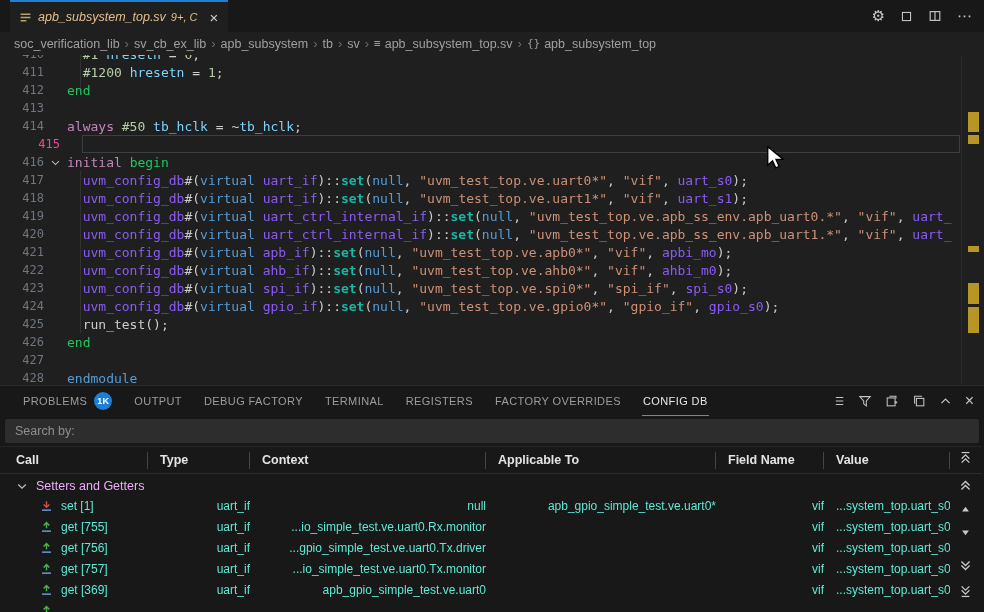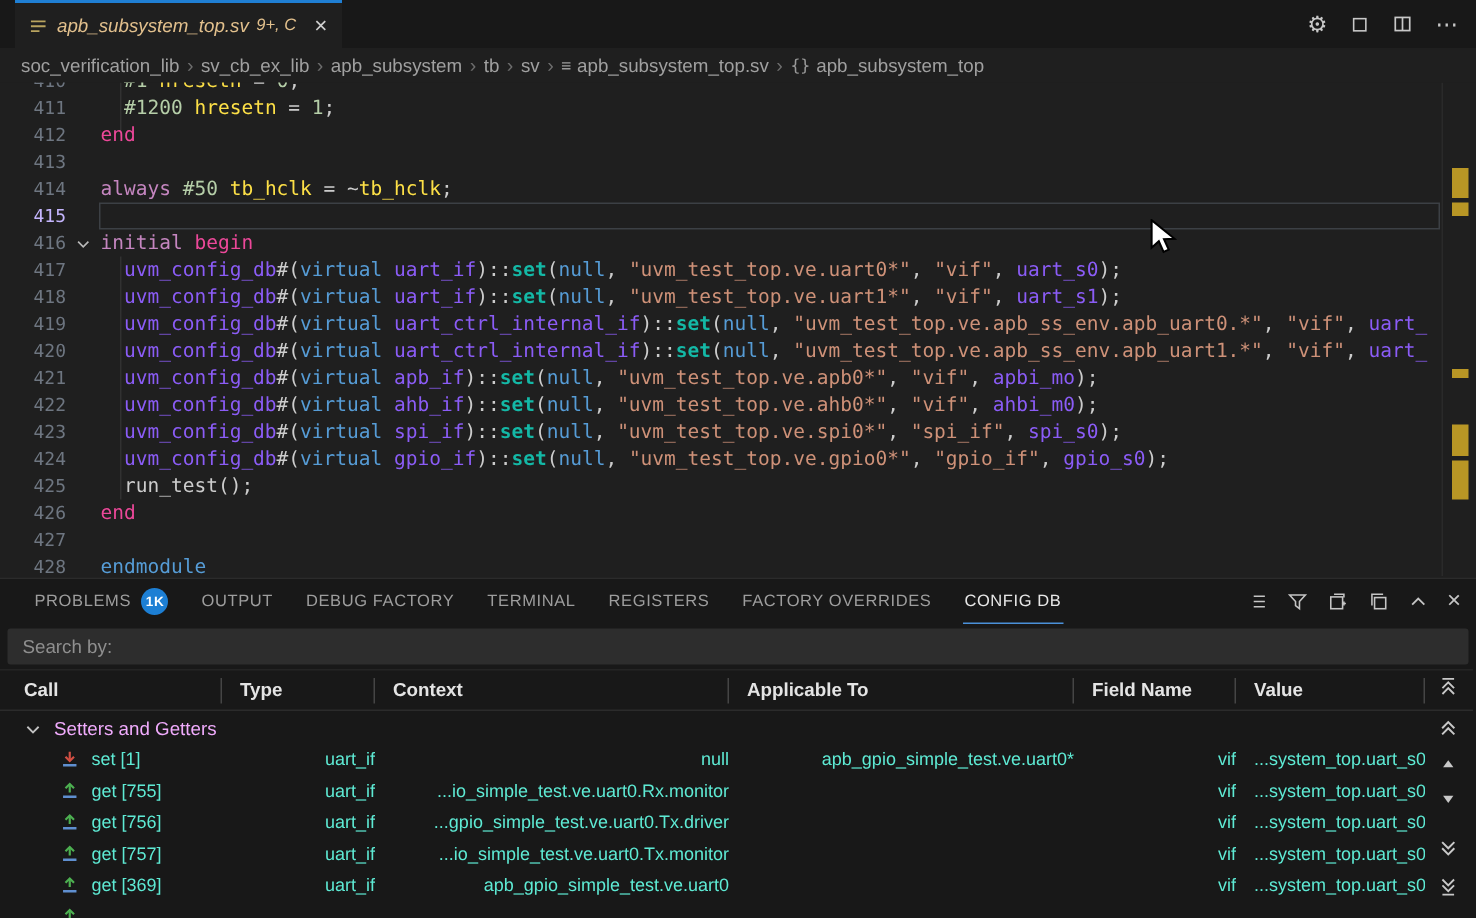--- a/index.html
+++ b/index.html
@@ -22,23 +22,23 @@
   .crumb-sep{color:#6d6d6d;margin:0 5px;font-size:13px;}
   .bc-icon{color:#9a9a9a;font-size:11px;font-family:"DejaVu Sans Mono",monospace;display:inline-flex;}
   
   .editor{position:absolute;top:55px;left:0;right:0;height:329px;overflow:hidden;background:#1f1f1f;}
   .lines{position:absolute;top:-10px;left:0;right:0;}
   .code-line{display:flex;height:18px;line-height:18px;font-family:"DejaVu Sans Mono",monospace;font-size:13px;white-space:pre;}
   .lnum{width:44px;text-align:right;color:#6e7681;flex:none;font-size:12px;}
   .fold{width:22px;flex:none;display:flex;align-items:center;justify-content:center;}
   .code-text{flex:1;margin-right:24px;height:18px;box-sizing:border-box;border:1px solid transparent;overflow:hidden;}
   .code-line.cur .code-text{border-color:#3c4045;}
-  .code-line.cur .lnum{color:#c4b5fd;}
-  .tk-p{color:#cccccc}.tk-k1{color:#c586c0}.tk-k2{color:#569cd6}.tk-kb{color:#ec4899}
-  .tk-ty{color:#8b5cf6}.tk-v{color:#fde047}.tk-s{color:#ce9178}.tk-n{color:#b5cea8}
+  .code-line.cur .lnum{color:#ec4899;margin-left:16px;}
+  .tk-p{color:#cccccc}.tk-k1{color:#c586c0}.tk-k2{color:#569cd6}.tk-kb{color:#22c55e}
+  .tk-ty{color:#8b5cf6}.tk-v{color:#7dd3fc}.tk-s{color:#ce9178}.tk-n{color:#b5cea8}
   .tk-f{color:#14b8a6;font-weight:bold}
   .iguide{position:absolute;left:80px;width:1px;background:#313131;}
   .editor-sep{position:absolute;right:22px;top:0;bottom:0;width:1px;background:#2a2a2a;}
   .ruler-mark{position:absolute;right:5px;width:11px;background:#c9a326;opacity:.9;}
   
   .panel{position:absolute;top:385px;left:0;right:0;height:227px;background:#181818;border-top:1px solid #2b2b2b;box-sizing:content-box;overflow:hidden;}
   .panel-tabs{position:absolute;top:0;left:0;height:30px;display:flex;align-items:center;padding-left:12px;}
   .ptab{padding:0 11px;font-size:11px;letter-spacing:.4px;color:#9d9d9d;height:30px;display:flex;align-items:center;gap:7px;position:relative;white-space:nowrap;}
   .ptab.active{color:#e7e7e7;}
   .ptab.active::after{content:"";position:absolute;left:10px;right:10px;bottom:0;height:1px;background:#4a90d9;}

